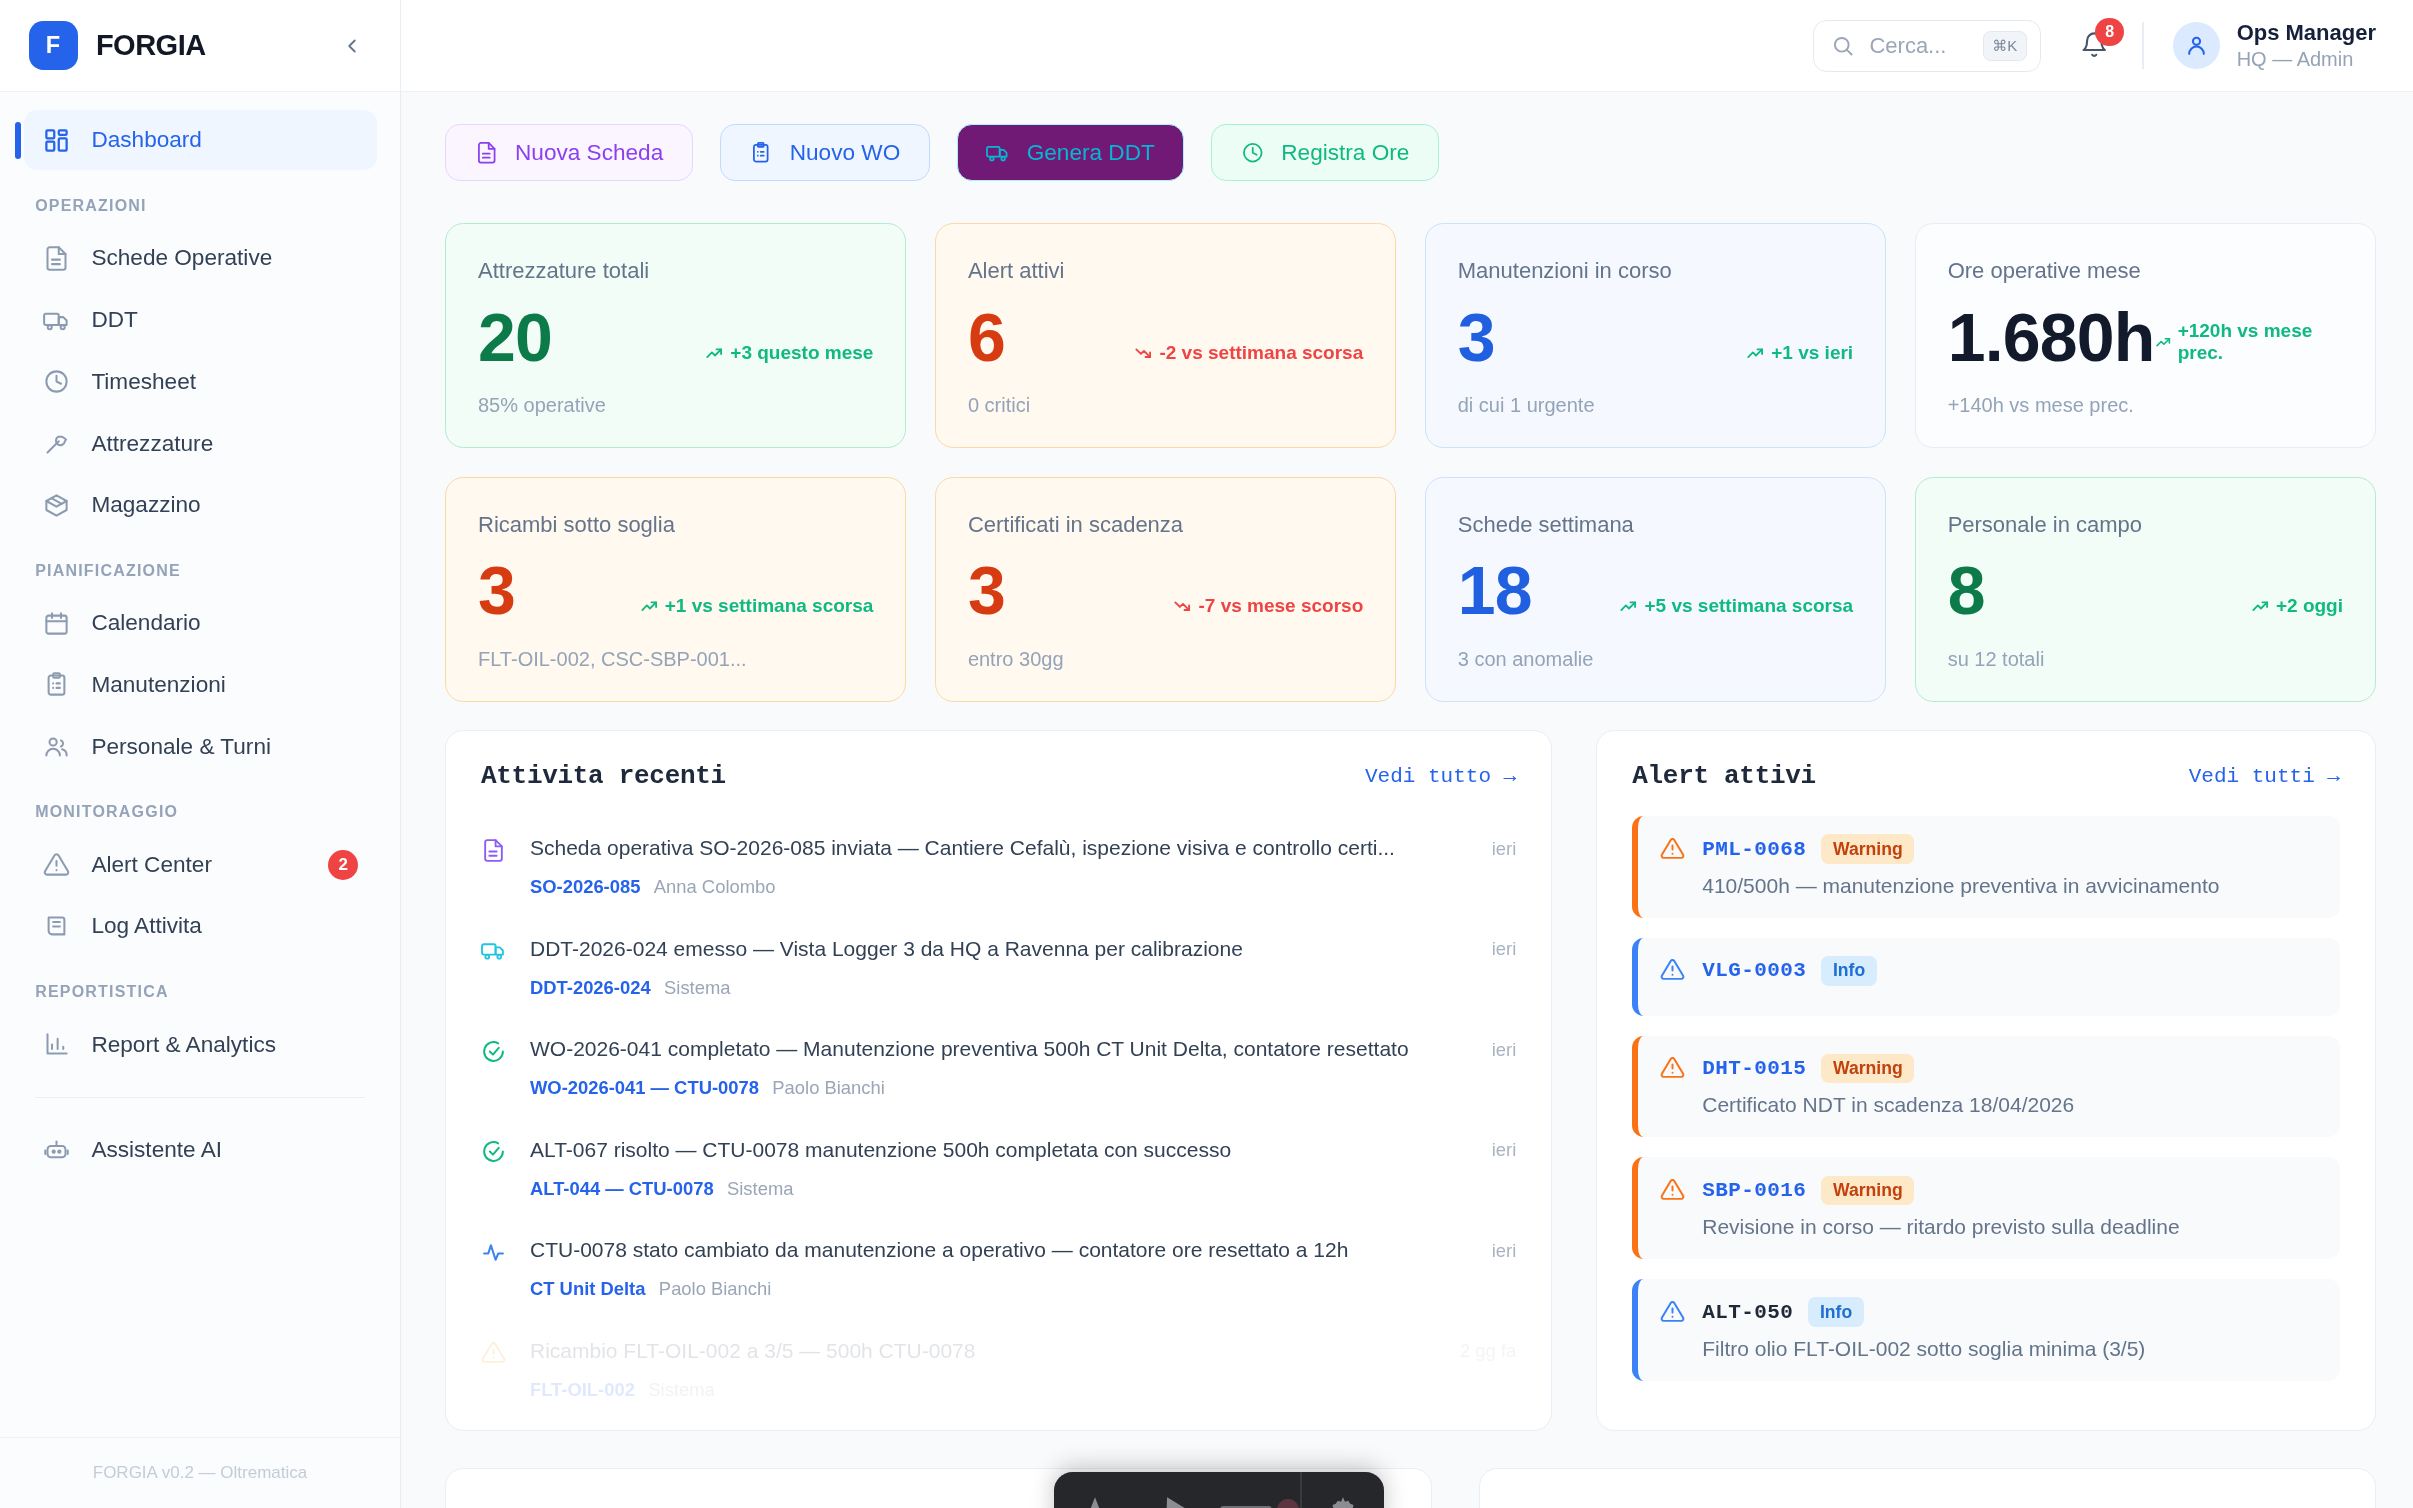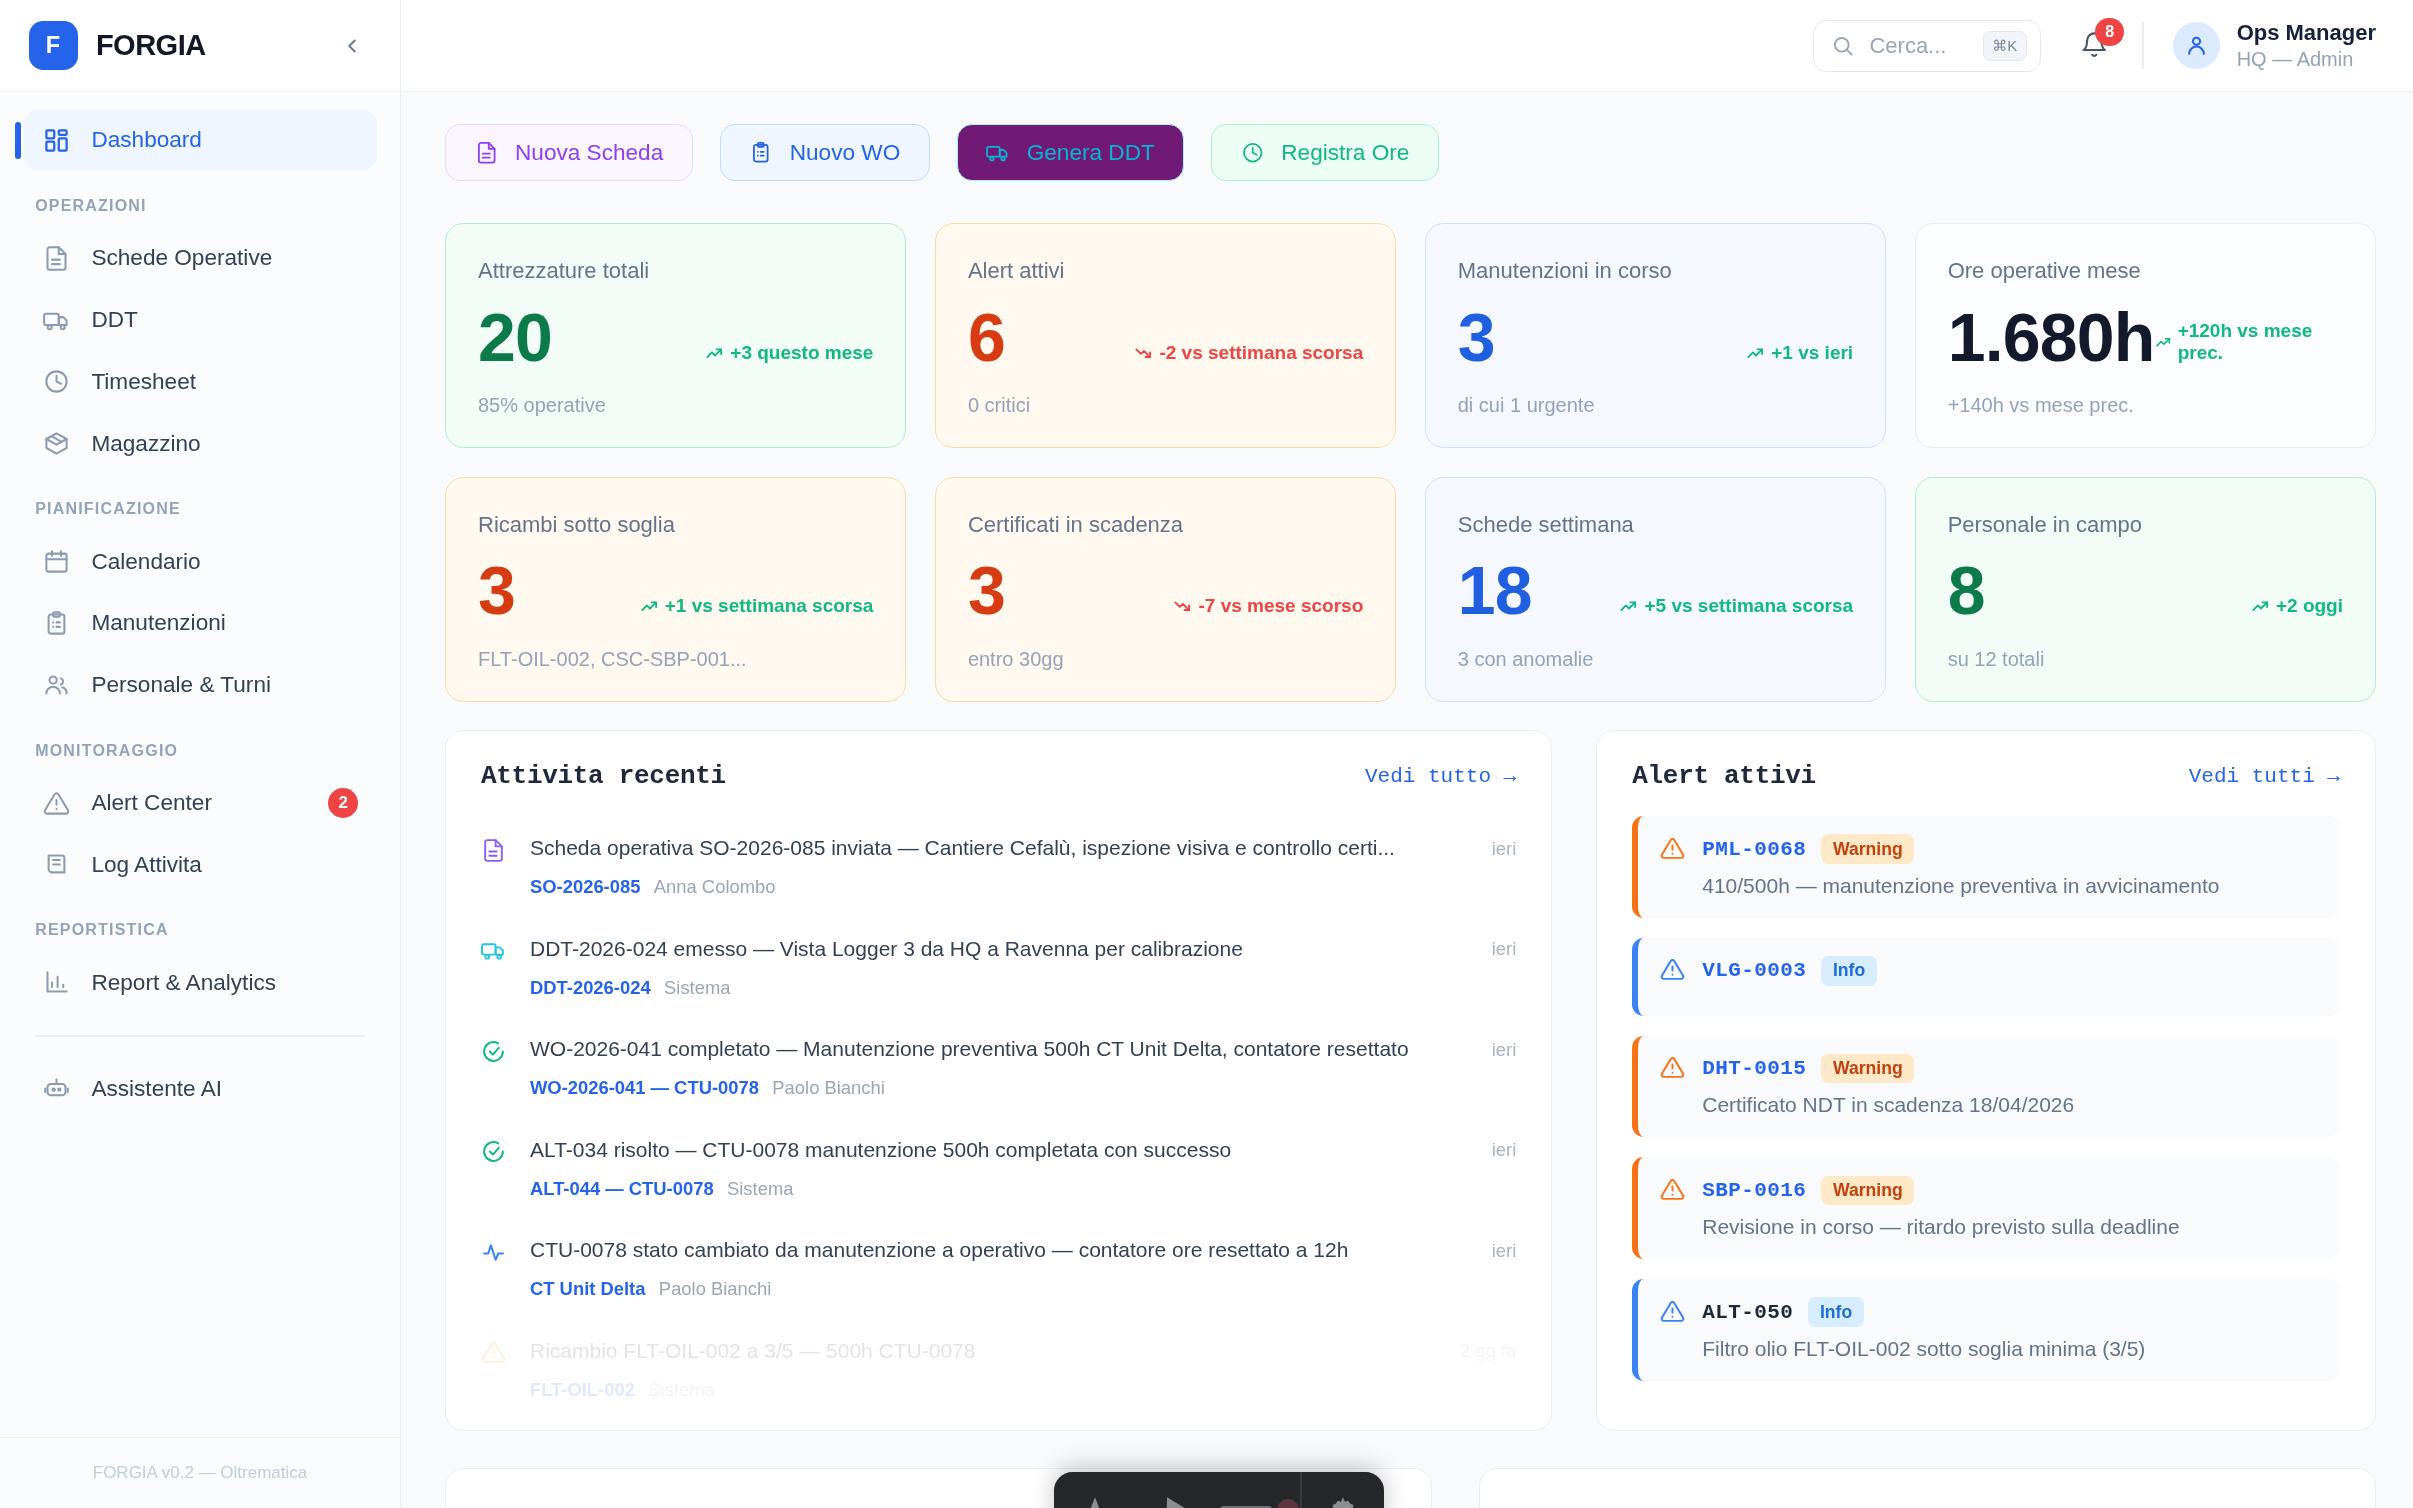--- a/index.html
+++ b/index.html
@@ -263,20 +263,29 @@
         <span class="ic">
           <svg width="27" height="27" viewBox="0 0 24 24" fill="none" stroke="currentColor" stroke-width="1.8" stroke-linecap="round" stroke-linejoin="round">
               <circle cx="12" cy="12" r="9"></circle>
               <polyline points="12 7 12 12 16 14"></polyline>
             </svg>
         </span>
         <span class="lbl">Timesheet</span>
       </div>
 
 
+      <div class="nav-item">
+        <span class="ic">
+          <svg width="27" height="27" viewBox="0 0 24 24" fill="none" stroke="currentColor" stroke-width="1.8" stroke-linecap="round" stroke-linejoin="round">
+              <path d="M14.7 6.3a4 4 0 1 0 5 5L21 10l-3-3z" transform="rotate(-10 12 12)"></path>
+              <line x1="14" y1="10" x2="4" y2="20"></line>
+            </svg>
+        </span>
+        <span class="lbl">Attrezzature</span>
+      </div>
 
       <div class="nav-item">
         <span class="ic">
           <svg width="27" height="27" viewBox="0 0 24 24" fill="none" stroke="currentColor" stroke-width="1.8" stroke-linecap="round" stroke-linejoin="round">
               <path d="M21 8l-9-5-9 5v8l9 5 9-5z"></path>
               <path d="M3 8l9 5 9-5"></path>
               <path d="M7.5 5.5l9 5"></path>
             </svg>
         </span>
         <span class="lbl">Magazzino</span>
@@ -657,21 +666,21 @@
             </div>
 
             <div class="act-row">
               <span class="act-ic" style="color:#10b981">
                 <svg width="25" height="25" viewBox="0 0 24 24" fill="none" stroke="currentColor" stroke-width="1.9" stroke-linecap="round" stroke-linejoin="round">
                     <path d="M21 12a9 9 0 1 1-4.5-7.8"></path>
                     <polyline points="8.5 12 11.5 15 17 8.5"></polyline>
                   </svg>
               </span>
               <div class="act-body">
-                <div class="act-text">ALT-034 risolto — CTU-0078 manutenzione 500h completata con successo</div>
+                <div class="act-text">ALT-067 risolto — CTU-0078 manutenzione 500h completata con successo</div>
                 <div class="act-meta">
                   <span class="act-ref">ALT-044 — CTU-0078</span>
                   <span class="act-who">Sistema</span>
                 </div>
               </div>
               <div class="act-time">ieri</div>
             </div>
 
             <div class="act-row">
               <span class="act-ic" style="color:#3b82f6">

